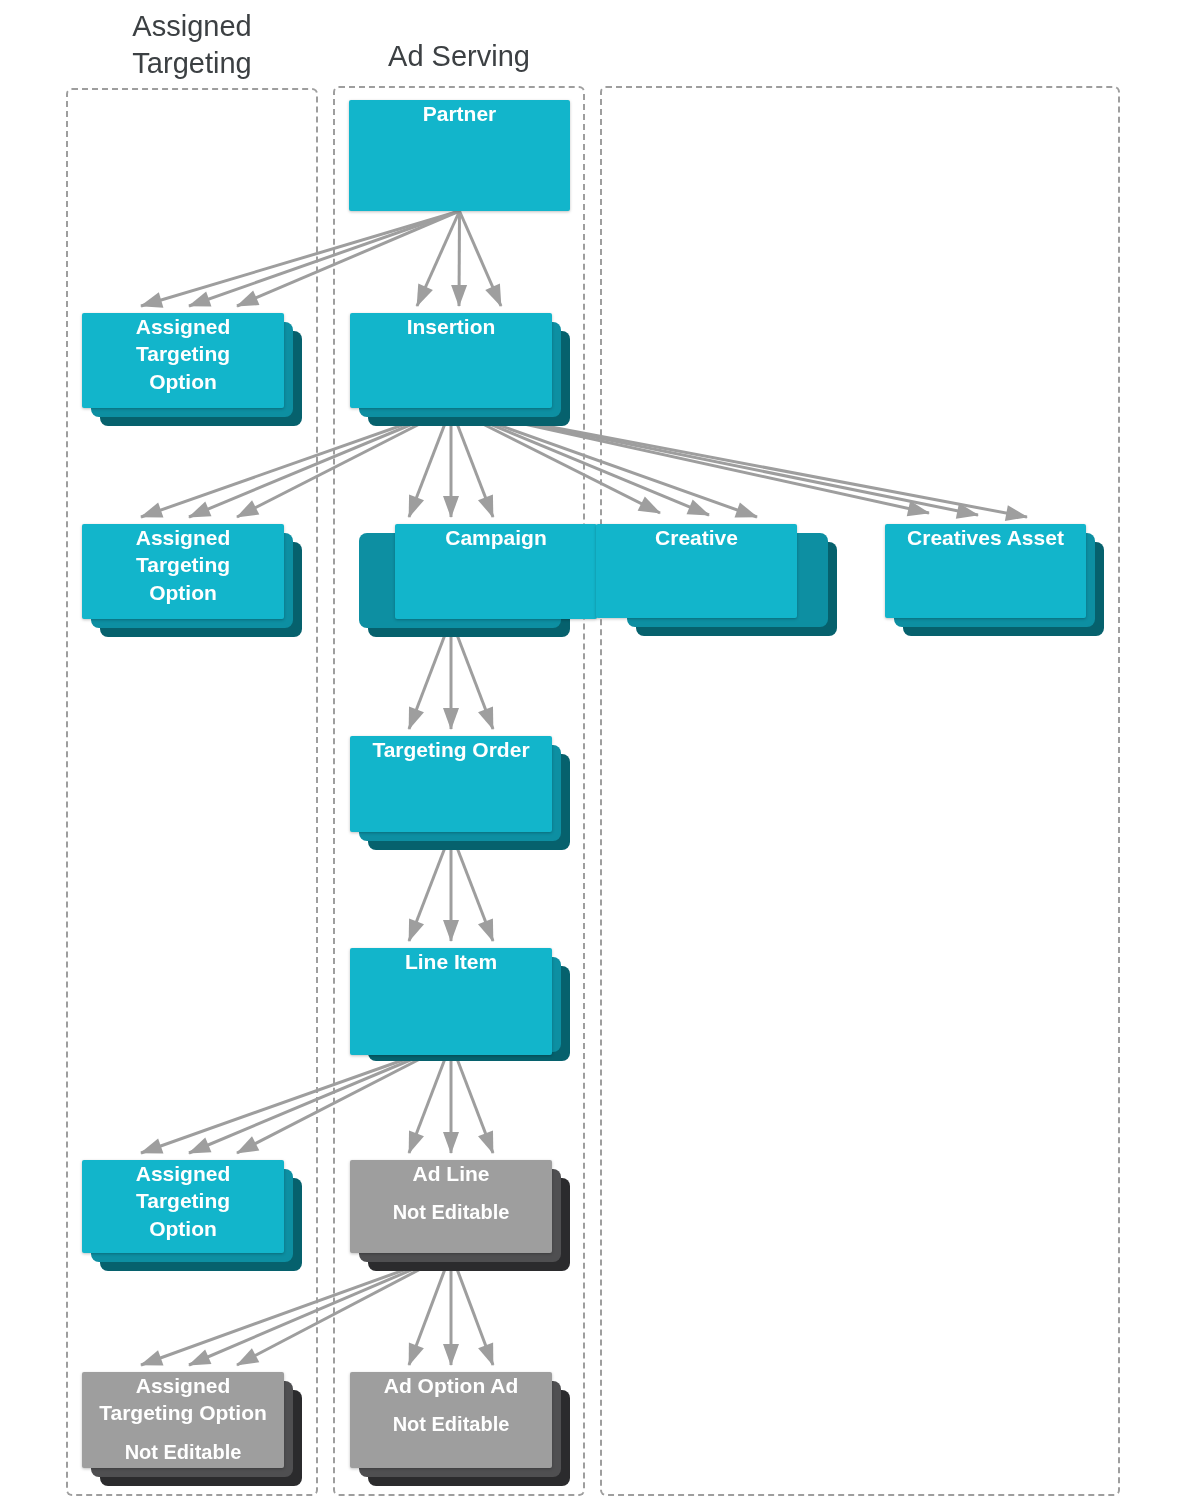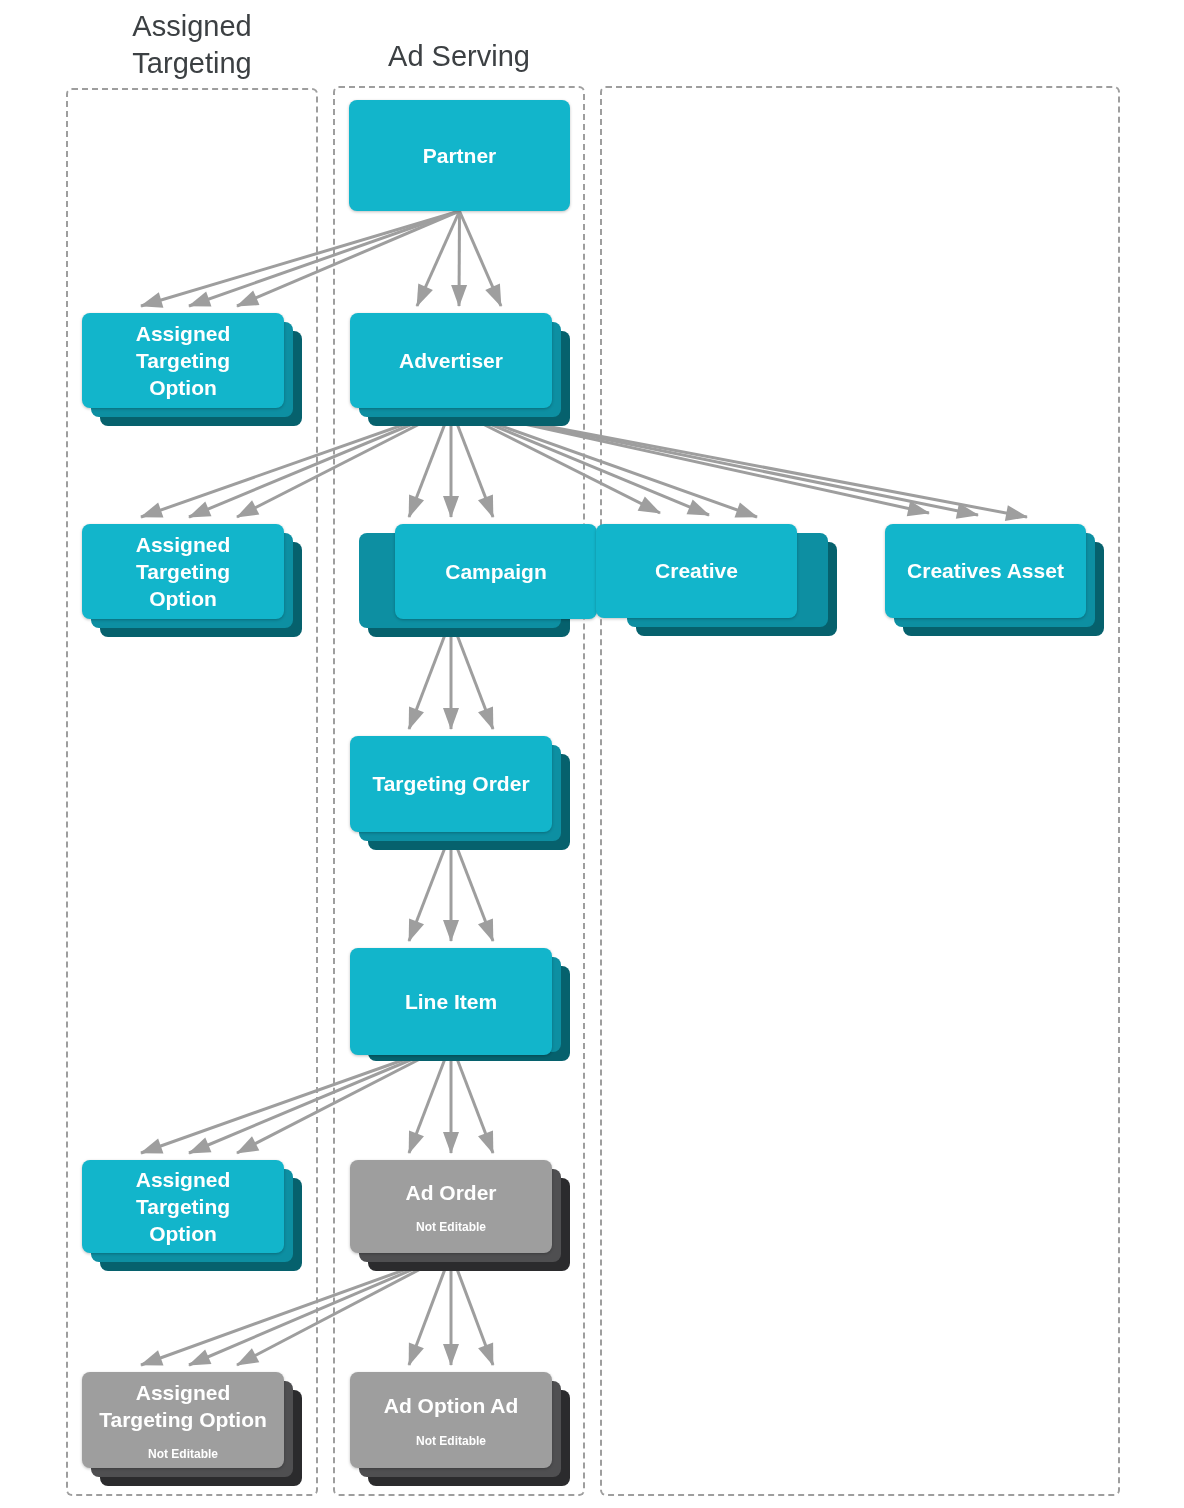--- a/index.html
+++ b/index.html
@@ -9,27 +9,27 @@
   .column-box{position:absolute;border:2px dashed var(--dash,#9e9e9e);border-radius:6px;box-sizing:border-box;background:transparent;}
 
   .col-title{position:absolute;color:var(--title,#3c4043);font-size:29px;line-height:1.28;text-align:center;}
 
   .layer{position:absolute;border-radius:8px;}
   .cyan-l2{background:var(--cyan-l2,#0d8fa2);}
   .cyan-l3{background:var(--cyan-l3,#06616d);}
   .gray-l2{background:var(--gray-l2,#4f4f51);}
   .gray-l3{background:var(--gray-l3,#2b2b2d);}
 
-  .node{position:absolute;border-radius:8px;color:#fff;display:flex;flex-direction:column;
-        align-items:center;justify-content:center;text-align:center;font-weight:bold;
+  .node{position:absolute;border-radius:2px;color:#fff;display:flex;flex-direction:column;
+        align-items:center;text-align:center;font-weight:bold;
         box-sizing:border-box;box-shadow:0 1px 3px rgba(0,0,0,0.25);}
   .cyan-main{background:var(--cyan-main,#12b5cb);}
   .gray-main{background:var(--gray-main,#9e9e9e);}
   .node .label{font-size:21px;line-height:1.3;}
-  .node .sublabel{font-size:12px;margin-top:14px;}
+  .node .sublabel{font-size:20px;margin-top:14px;}
 
   #edges{position:absolute;left:0;top:0;}
   #edges line{stroke:var(--arrow,#9e9e9e);stroke-width:3;}
   #edges marker path{fill:var(--arrow,#9e9e9e);}
 </style>
 </head>
 <body>
 
 <div class="stage">
 
@@ -113,21 +113,21 @@
         <div class="label">Partner</div>
       </div>
       <div class="layer cyan-l3" style="left: 100px; top: 331px; width: 202px; height: 95px;"></div>
       <div class="layer cyan-l2" style="left: 91px; top: 322px; width: 202px; height: 95px;"></div>
       <div class="node cyan-main" style="left: 82px; top: 313px; width: 202px; height: 95px;">
         <div class="label">Assigned<br>Targeting<br>Option</div>
       </div>
       <div class="layer cyan-l3" style="left: 368px; top: 331px; width: 202px; height: 95px;"></div>
       <div class="layer cyan-l2" style="left: 359px; top: 322px; width: 202px; height: 95px;"></div>
       <div class="node cyan-main" style="left: 350px; top: 313px; width: 202px; height: 95px;">
-        <div class="label">Advertiser</div>
+        <div class="label">Insertion</div>
       </div>
       <div class="layer cyan-l3" style="left: 100px; top: 542px; width: 202px; height: 95px;"></div>
       <div class="layer cyan-l2" style="left: 91px; top: 533px; width: 202px; height: 95px;"></div>
       <div class="node cyan-main" style="left: 82px; top: 524px; width: 202px; height: 95px;">
         <div class="label">Assigned<br>Targeting<br>Option</div>
       </div>
       <div class="layer cyan-l3" style="left: 368px; top: 542px; width: 202px; height: 95px;"></div>
       <div class="layer cyan-l2" style="left: 359px; top: 533px; width: 202px; height: 95px;"></div>
       <div class="node cyan-main" style="left: 350px; top: 524px; width: 202px; height: 95px; margin-left: 45px;">
         <div class="label">Campaign</div>
@@ -153,21 +153,21 @@
         <div class="label">Line Item</div>
       </div>
       <div class="layer cyan-l3" style="left: 100px; top: 1178px; width: 202px; height: 93px;"></div>
       <div class="layer cyan-l2" style="left: 91px; top: 1169px; width: 202px; height: 93px;"></div>
       <div class="node cyan-main" style="left: 82px; top: 1160px; width: 202px; height: 93px;">
         <div class="label">Assigned<br>Targeting<br>Option</div>
       </div>
       <div class="layer gray-l3" style="left: 368px; top: 1178px; width: 202px; height: 93px;"></div>
       <div class="layer gray-l2" style="left: 359px; top: 1169px; width: 202px; height: 93px;"></div>
       <div class="node gray-main" style="left: 350px; top: 1160px; width: 202px; height: 93px;">
-        <div class="label">Ad Order</div>
+        <div class="label">Ad Line</div>
         <div class="sublabel">Not Editable</div>
       </div>
       <div class="layer gray-l3" style="left: 100px; top: 1390px; width: 202px; height: 96px;"></div>
       <div class="layer gray-l2" style="left: 91px; top: 1381px; width: 202px; height: 96px;"></div>
       <div class="node gray-main" style="left: 82px; top: 1372px; width: 202px; height: 96px;">
         <div class="label">Assigned<br>Targeting Option</div>
         <div class="sublabel">Not Editable</div>
       </div>
       <div class="layer gray-l3" style="left: 368px; top: 1390px; width: 202px; height: 96px;"></div>
       <div class="layer gray-l2" style="left: 359px; top: 1381px; width: 202px; height: 96px;"></div>

